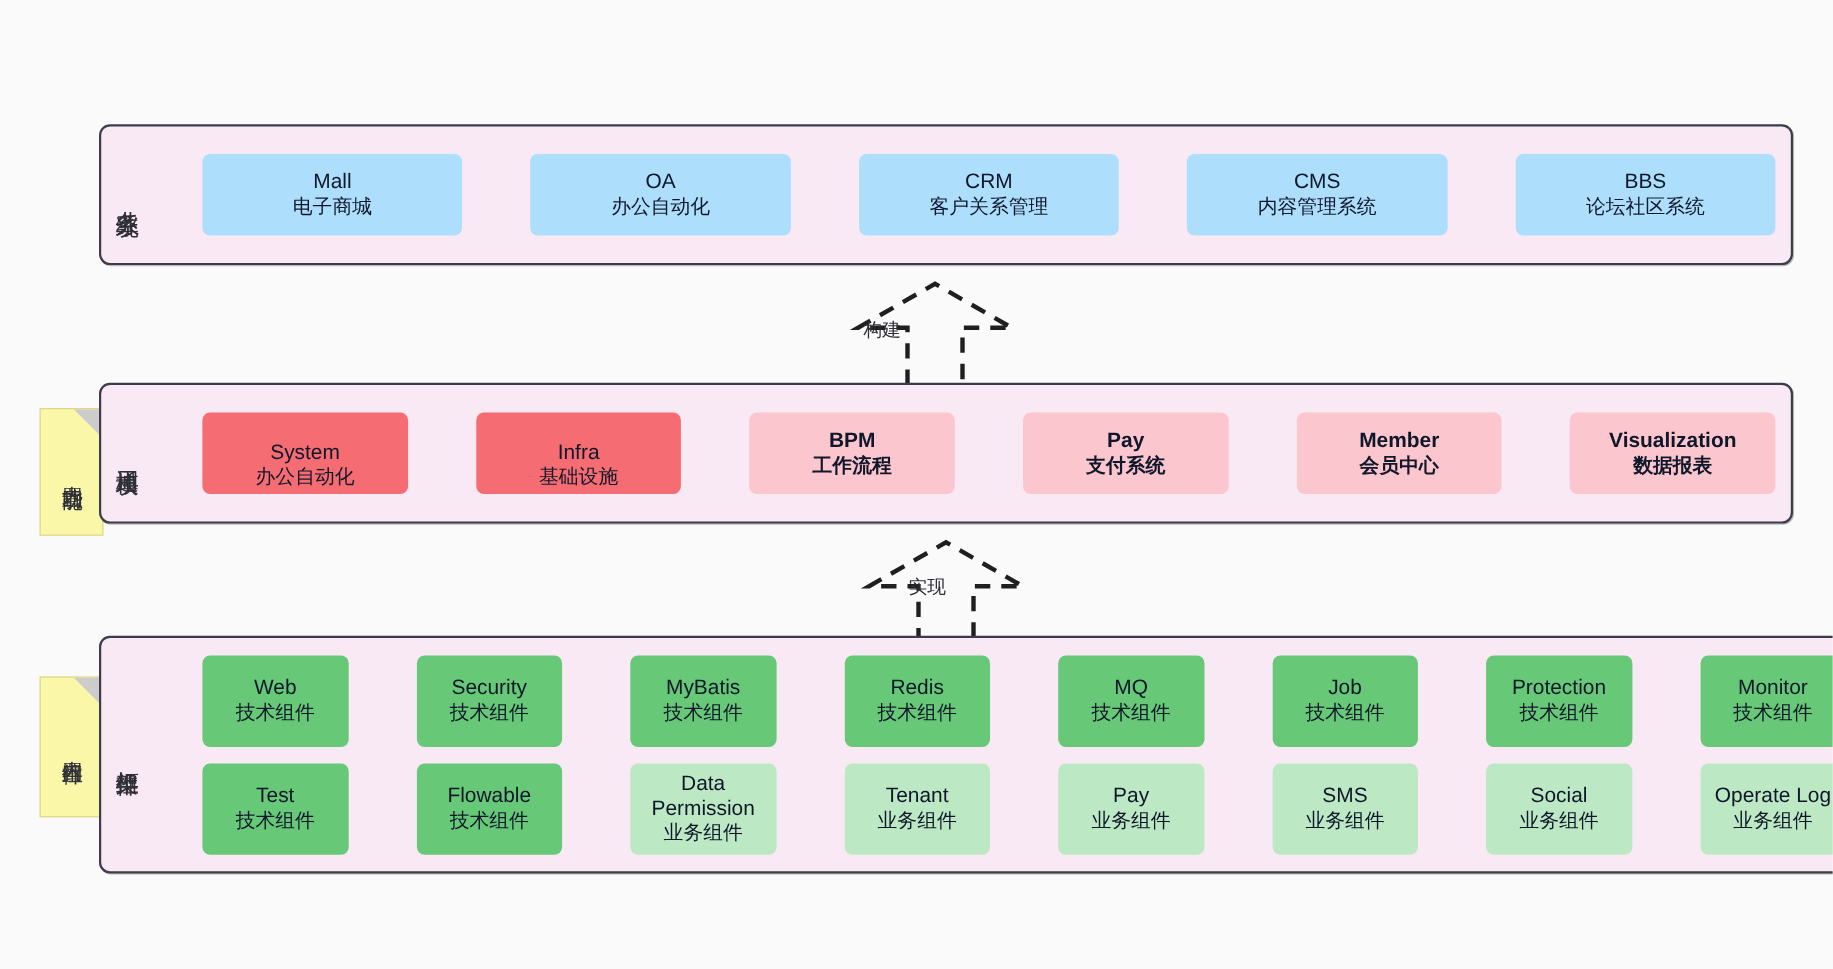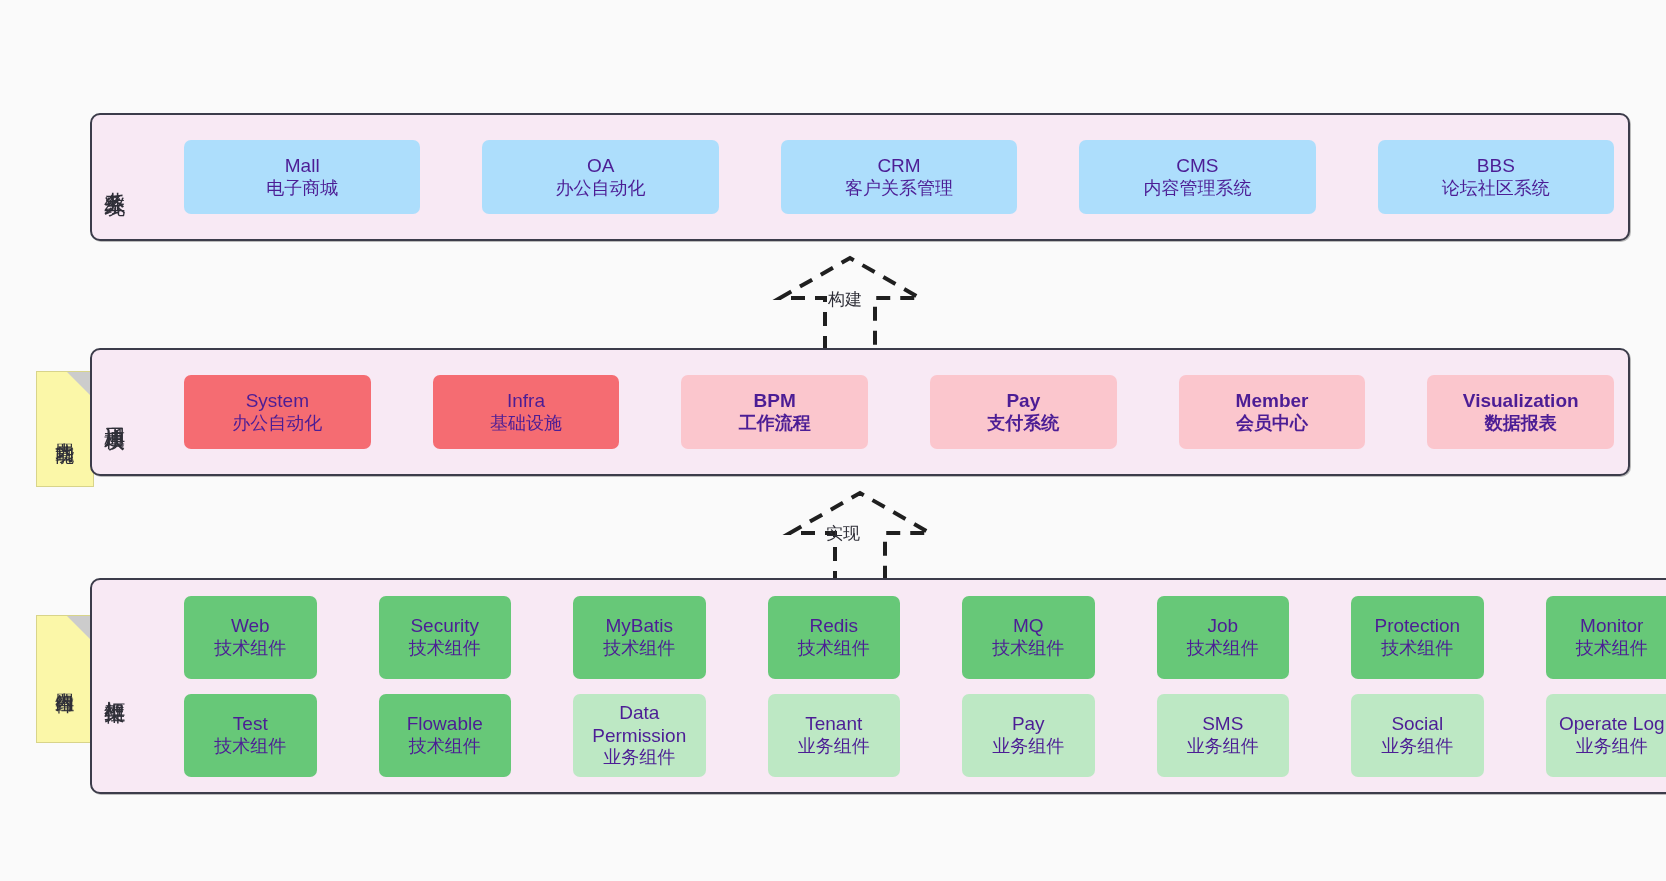--- a/index.html
+++ b/index.html
@@ -72,35 +72,35 @@
   
   .box {
     flex: 1 1 0;
     border-radius: 7px;
     display: flex;
     flex-direction: column;
     align-items: center;
     justify-content: center;
     text-align: center;
     line-height: 1.22;
-    color: #4c1d95;
+    color: #0f172a;
     padding: 4px 6px;
     box-sizing: border-box;
     margin-left: 46px;
   }
   .box .en {
     font-size: 19px;
     white-space: normal;
   }
   .box .cn {
     font-size: 18px;
   }
 
   .box.blue   { background: #addefc; }
-  .box.red    { background: #f56c72; }
+  .box.red    { background: #f56c72; justify-content: flex-end; }
   .box.pink   { background: #fbc6cd; font-weight: bold; }
   .box.green  { background: #67c878; }
   .box.lgreen { background: #bde8c4; }
 
   
   #layer-business { left: 90px;  top: 113px; width: 1540px; height: 128px; }
   #layer-business .box { height: 74px; }
 
   #layer-common   { left: 90px;  top: 348px; width: 1540px; height: 128px; }
   #layer-common .box { height: 74px; }
@@ -143,21 +143,21 @@
     position: absolute;
   }
   .arrow-label {
     position: absolute;
     font-size: 17px;
     color: #2f2f38;
     background: transparent;
     white-space: nowrap;
   }
   #arrow-build { left: 740px; top: 250px; width: 220px; height: 100px; }
-  #arrow-build-label { left: 828px; top: 288px; }
+  #arrow-build-label { left: 785px; top: 288px; }
   #arrow-impl { left: 750px; top: 485px; width: 220px; height: 100px; }
   #arrow-impl-label { left: 826px; top: 522px; }
 </style>
 </head>
 <body>
 
 <div id="diagram">
 
   <div class="layer" id="layer-business">
     <div class="layer-title">业务系统</div>

